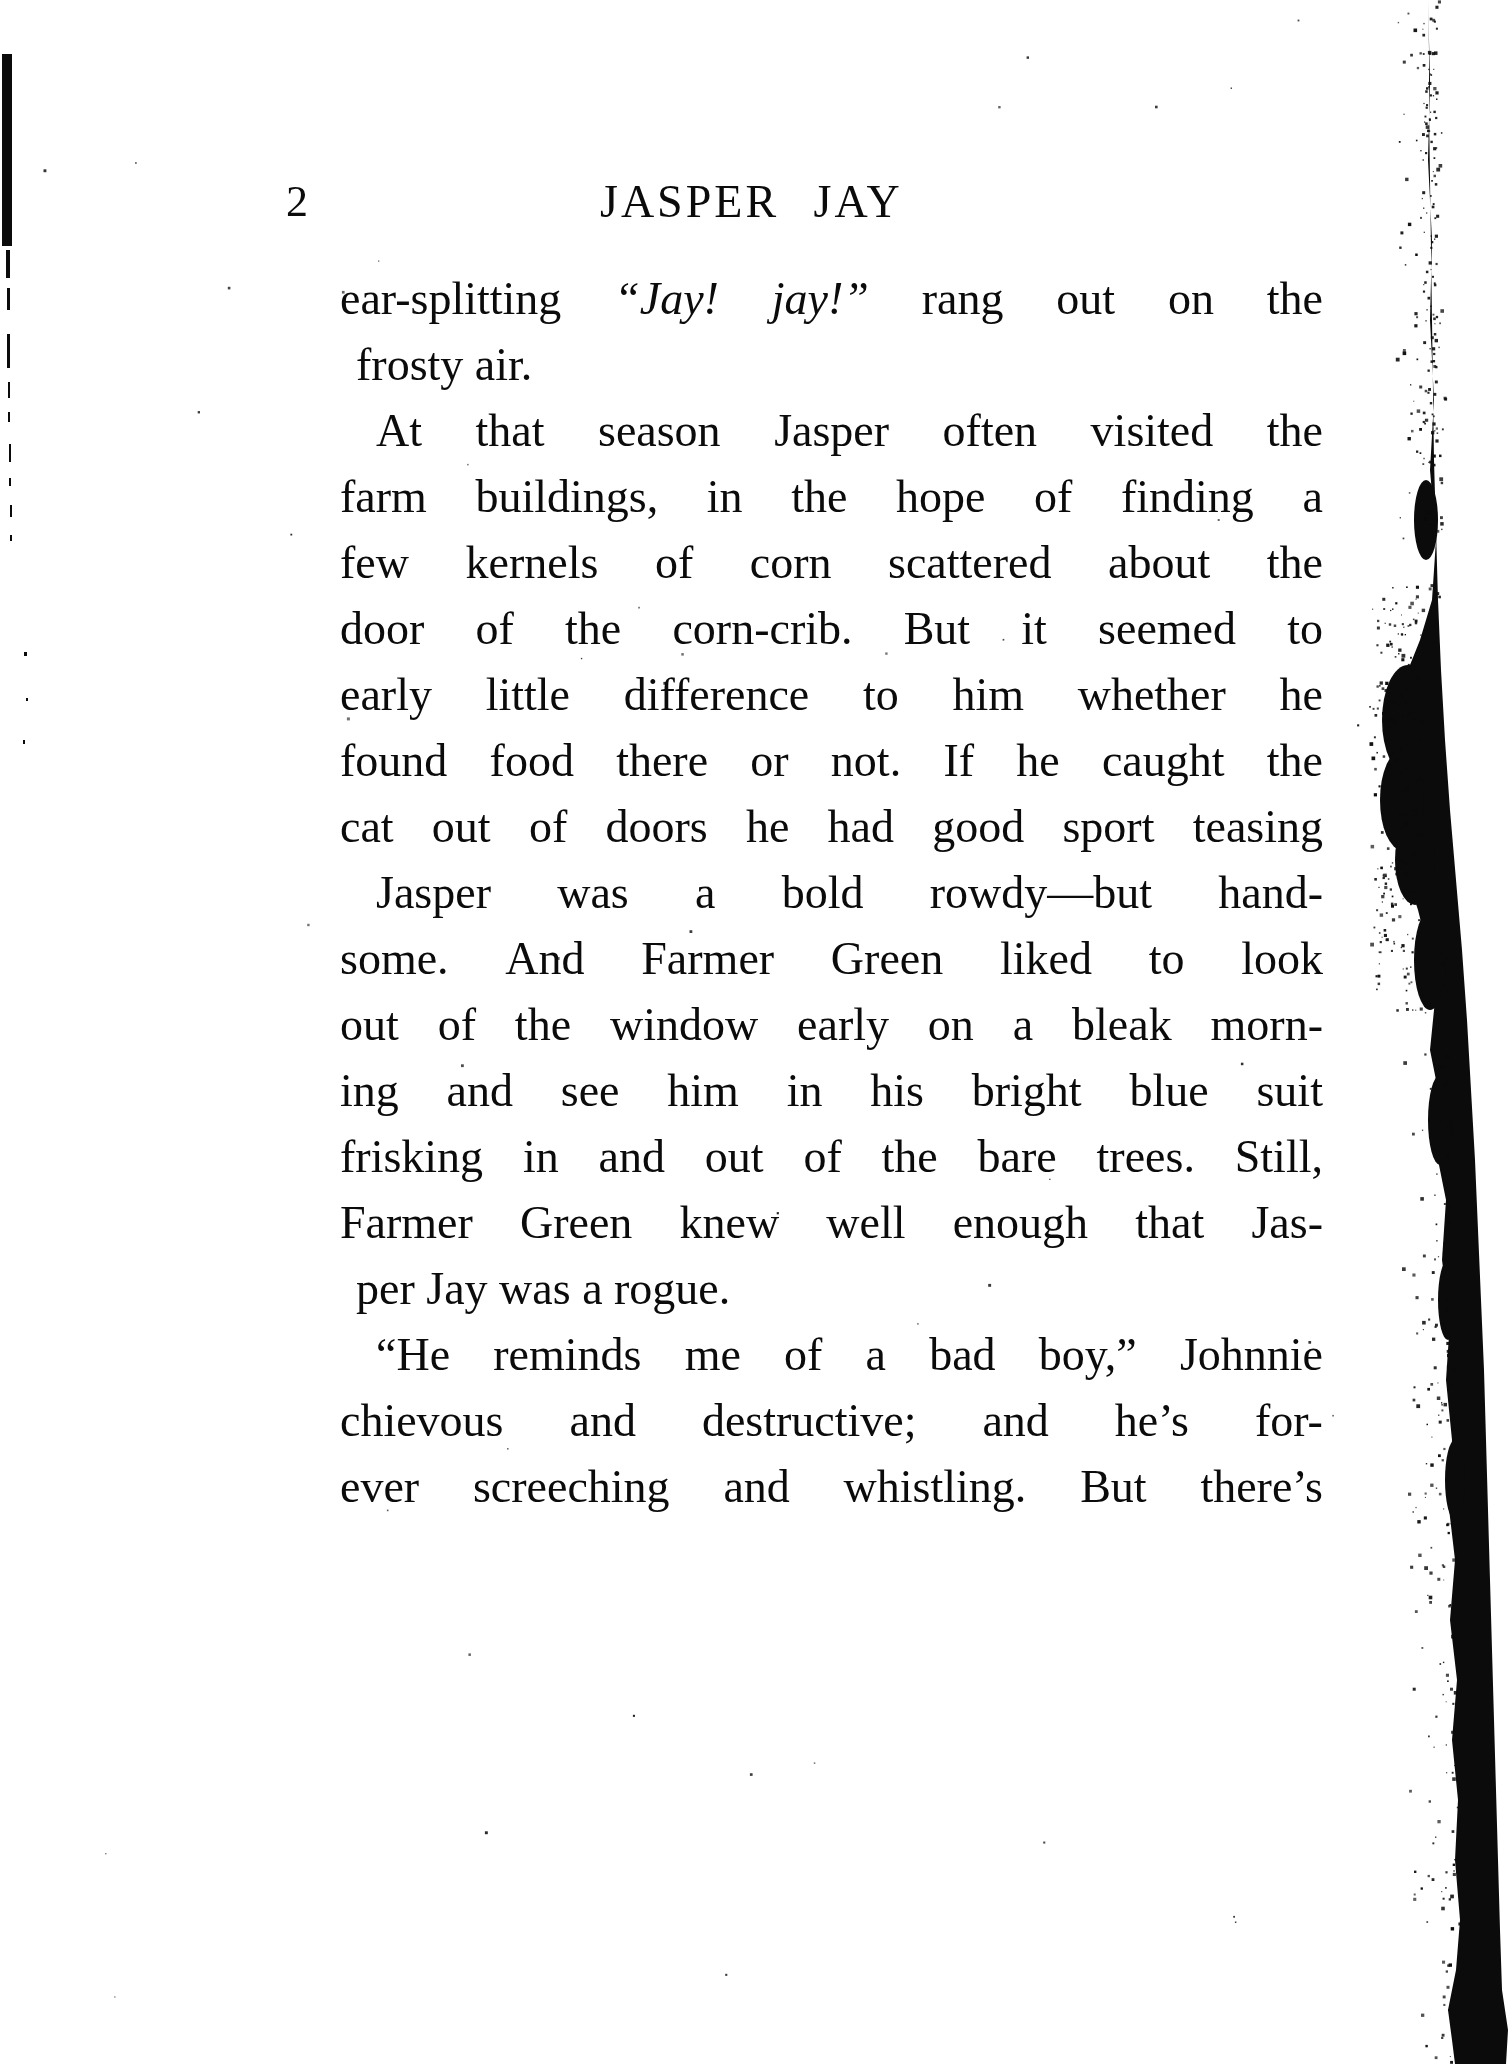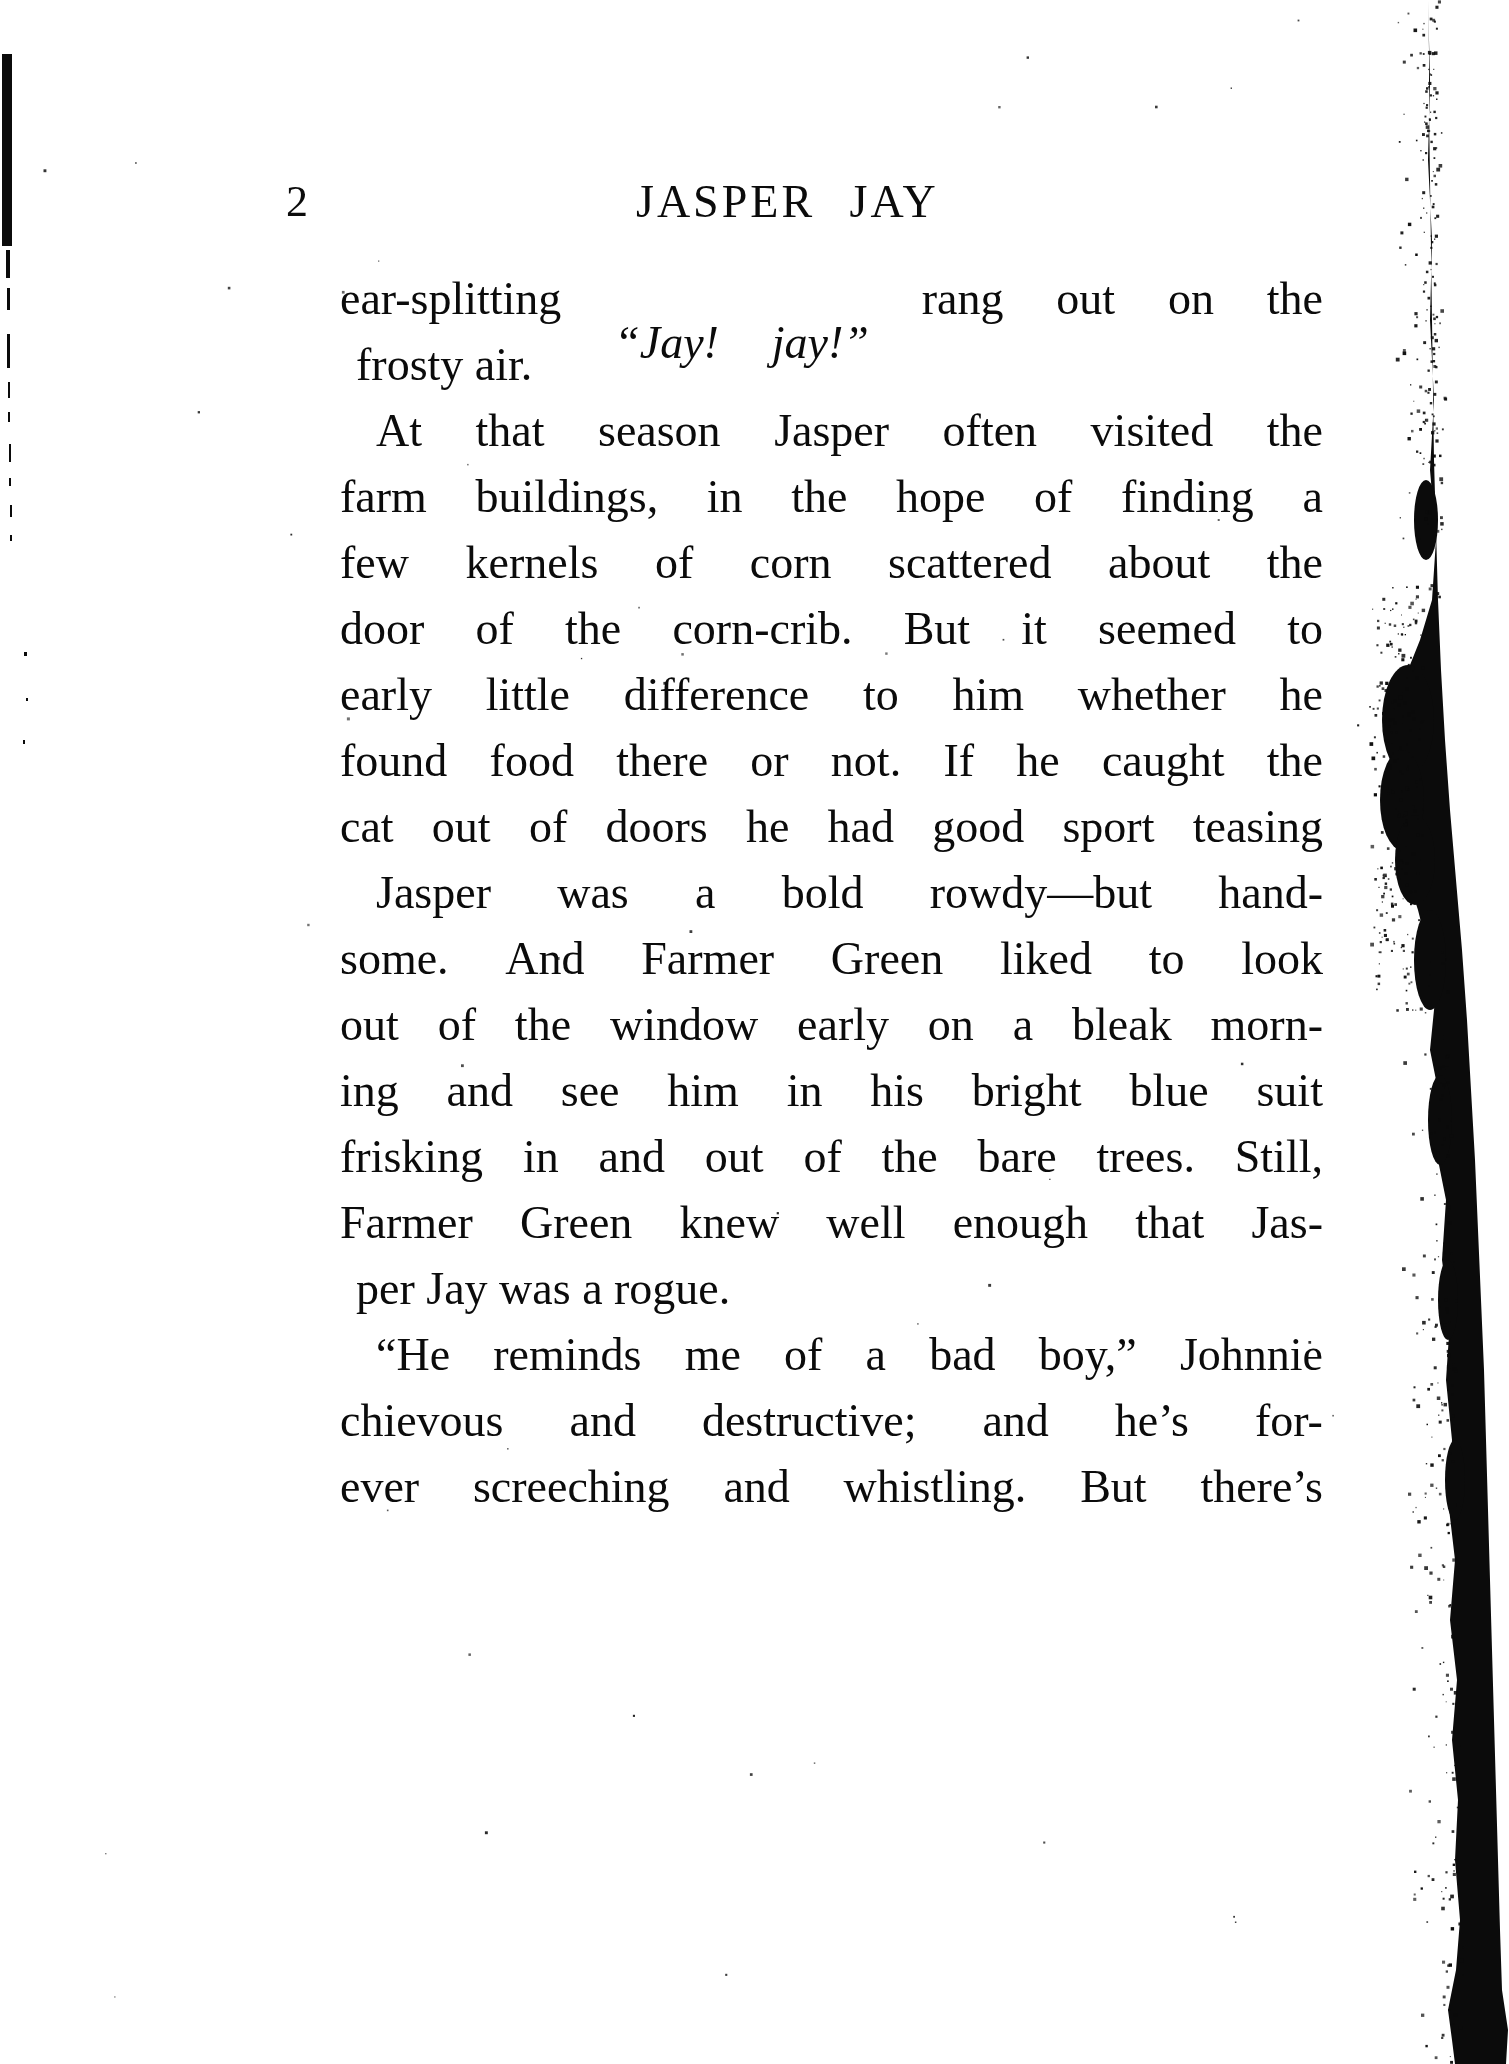--- a/index.html
+++ b/index.html
@@ -10,31 +10,31 @@
     overflow:hidden;
     font-family:"Liberation Serif","DejaVu Serif",serif;
     color:#0b0b0b;
   }
   .running-head{position:absolute;top:176px;left:0;width:1509px;height:52px;}
   .pg-num{
     position:absolute;left:286px;top:0;
     font-size:44px;line-height:52px;
   }
   .run-title{
-    position:absolute;left:636px;top:0;
+    position:absolute;left:600px;top:0;
     font-size:46px;line-height:52px;
     letter-spacing:3px;word-spacing:20px;
     white-space:nowrap;
   }
   .body-text{
     position:absolute;left:340px;top:266px;width:983px;
     font-size:46px;
   }
   .line{
-    display:flex;flex-wrap:nowrap;align-items:flex-start;
+    display:flex;flex-wrap:nowrap;align-items:flex-end;
     height:66px;line-height:66px;
     justify-content:space-between;
   }
   .line.plain{display:block;white-space:nowrap;margin-left:16px;}
   .line .w{flex:0 0 auto;white-space:pre;}
   .it{font-style:italic;margin-top:44px;}
   .noise{
     position:absolute;left:0;top:0;width:1509px;height:2064px;
     pointer-events:none;
   }

